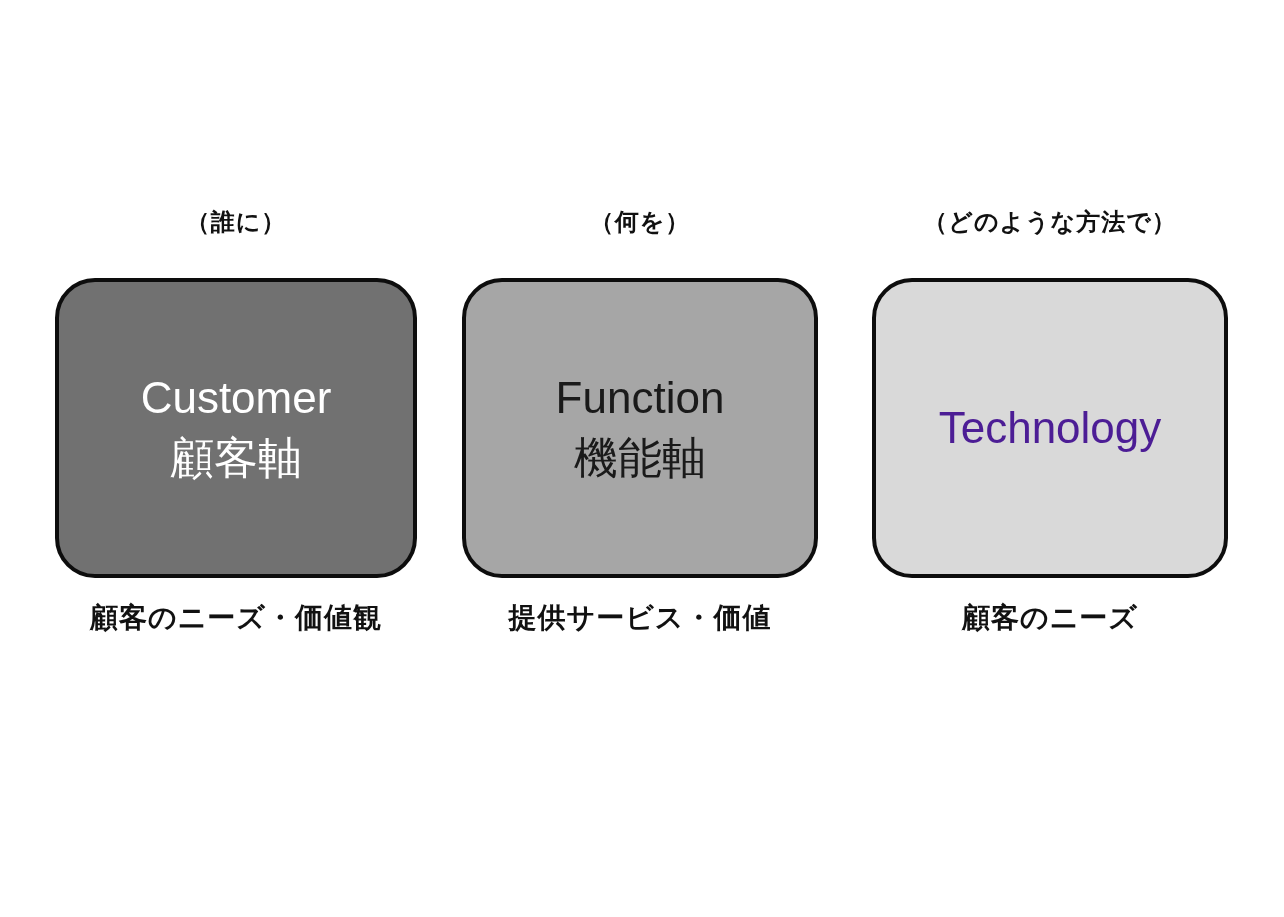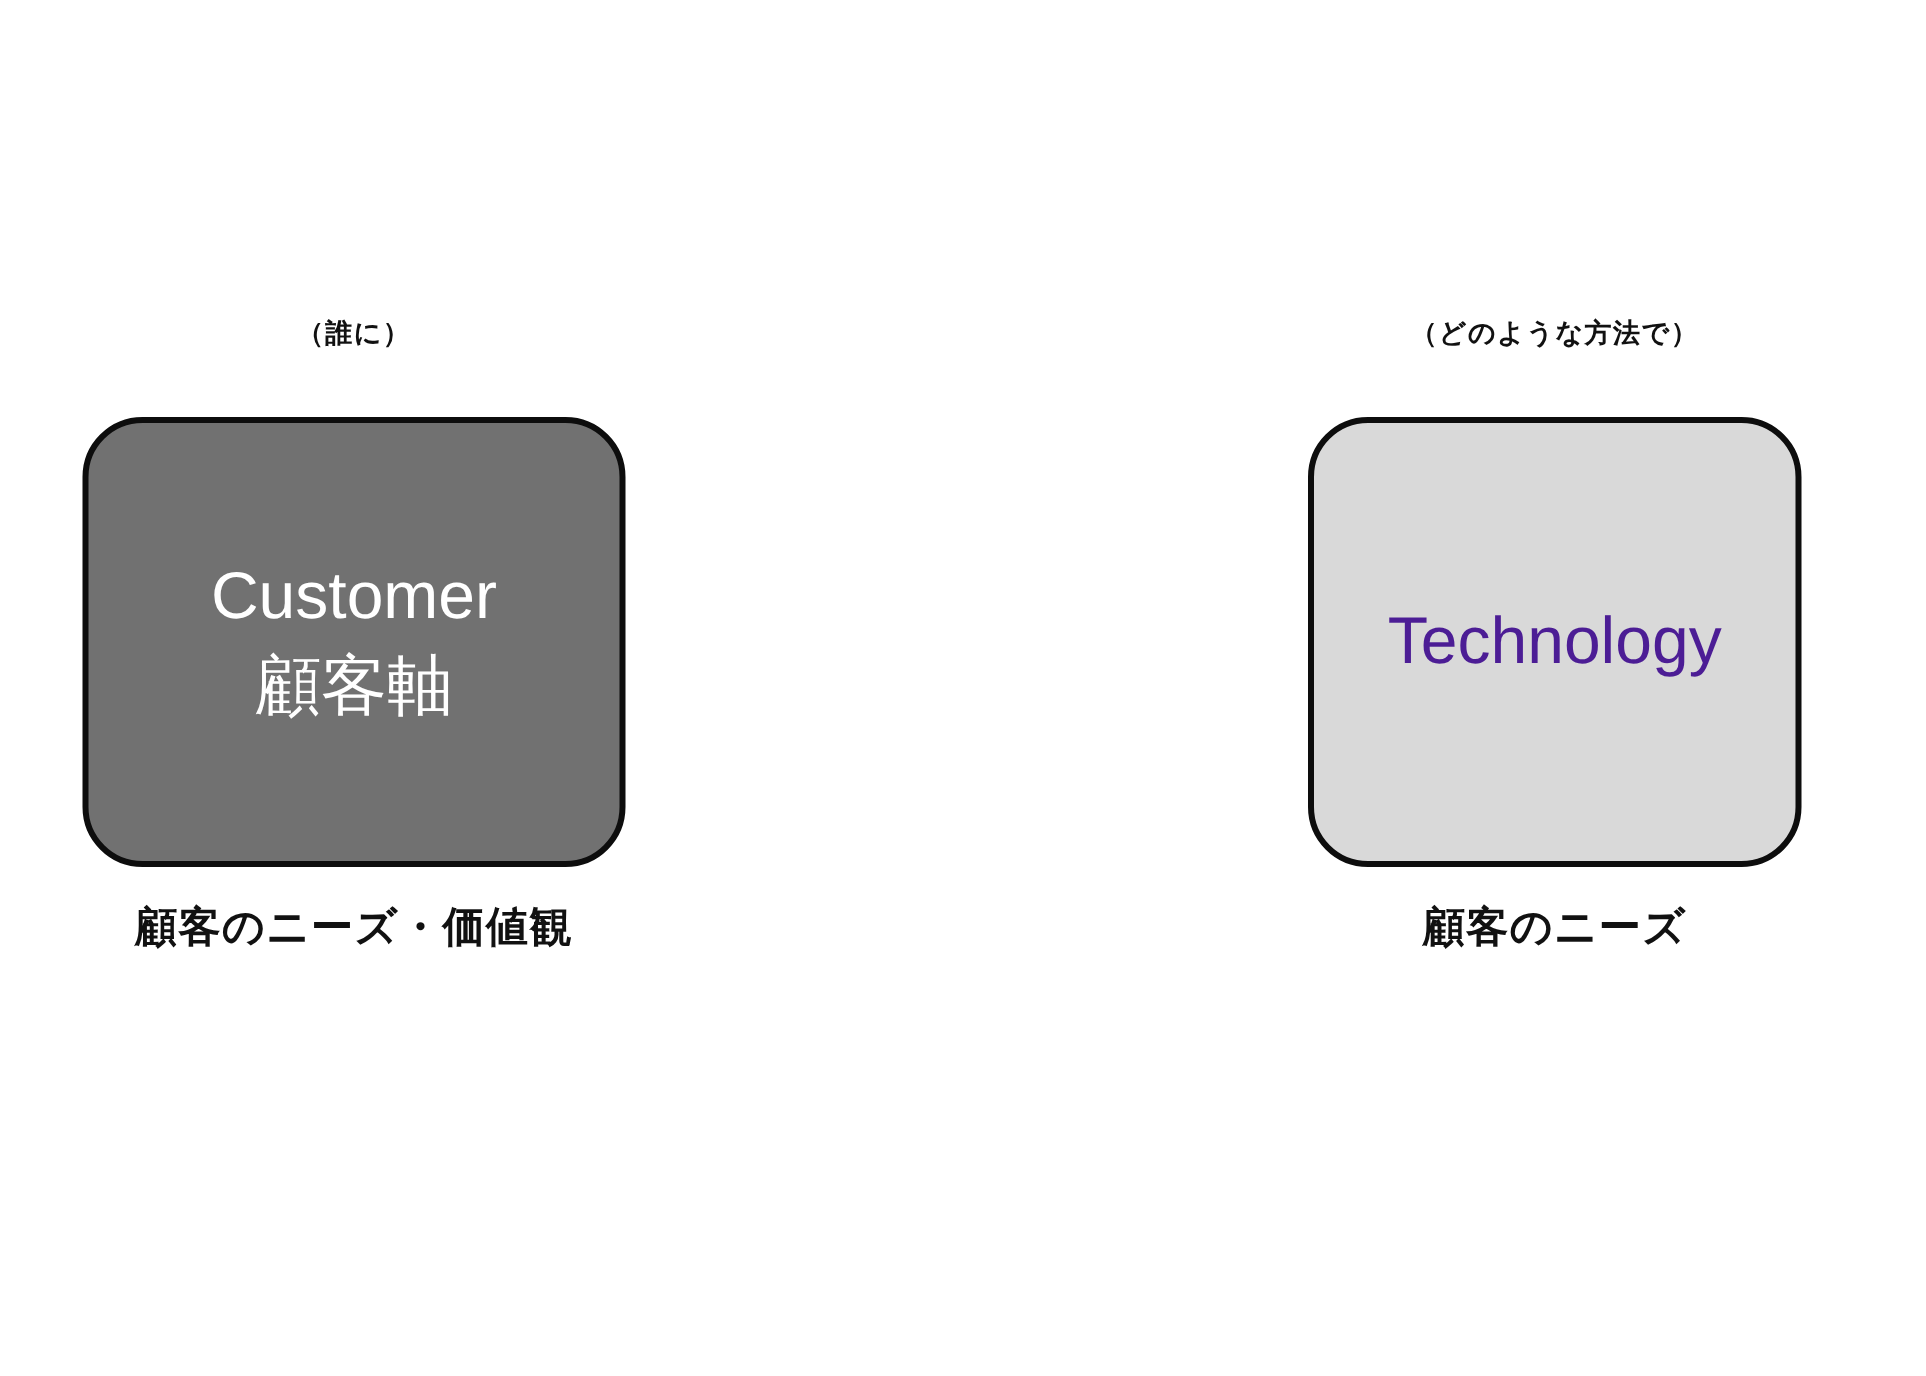--- a/index.html
+++ b/index.html
@@ -17,25 +17,25 @@
   }
   .column {
     position: absolute;
     top: 204px;
     display: flex;
     flex-direction: column;
     align-items: center;
   }
   .col-1 { left: 55px;  width: 362px; }
   .col-2 { left: 462px; width: 356px; }
-  .col-3 { left: 872px; width: 329px; }
+  .col-3 { left: 872px; width: 356px; }
   .question {
     height: 36px;
     line-height: 36px;
-    font-size: 18px;
+    font-size: 24px;
     font-weight: 700;
     color: #111111;
     text-align: center;
     white-space: nowrap;
     letter-spacing: 1px;
   }
   .axis-box {
     box-sizing: border-box;
     margin-top: 38px;
     width: 100%;
@@ -74,20 +74,28 @@
 
   <div class="column col-1">
     <div class="question">（誰に）</div>
     <div class="axis-box" style="background-color: rgb(113, 113, 113); border-color: rgb(13, 13, 13); color: rgb(255, 255, 255);">
       <div class="axis-title-en">Customer</div>
       <div class="axis-title-ja">顧客軸</div>
     </div>
     <div class="description">顧客のニーズ・価値観</div>
   </div>
 
+  <div class="column col-2">
+    <div class="question">（何を）</div>
+    <div class="axis-box" style="background-color: rgb(166, 166, 166); border-color: rgb(13, 13, 13); color: rgb(26, 26, 26);">
+      <div class="axis-title-en">Function</div>
+      <div class="axis-title-ja">機能軸</div>
+    </div>
+    <div class="description">提供サービス・価値</div>
+  </div>
 
   <div class="column col-3">
     <div class="question">（どのような方法で）</div>
     <div class="axis-box" style="background-color: rgb(217, 217, 217); border-color: rgb(13, 13, 13); color: #4c1d95;">
       <div class="axis-title-en">Technology</div>
     </div>
     <div class="description">顧客のニーズ</div>
   </div>
 
 </div>

